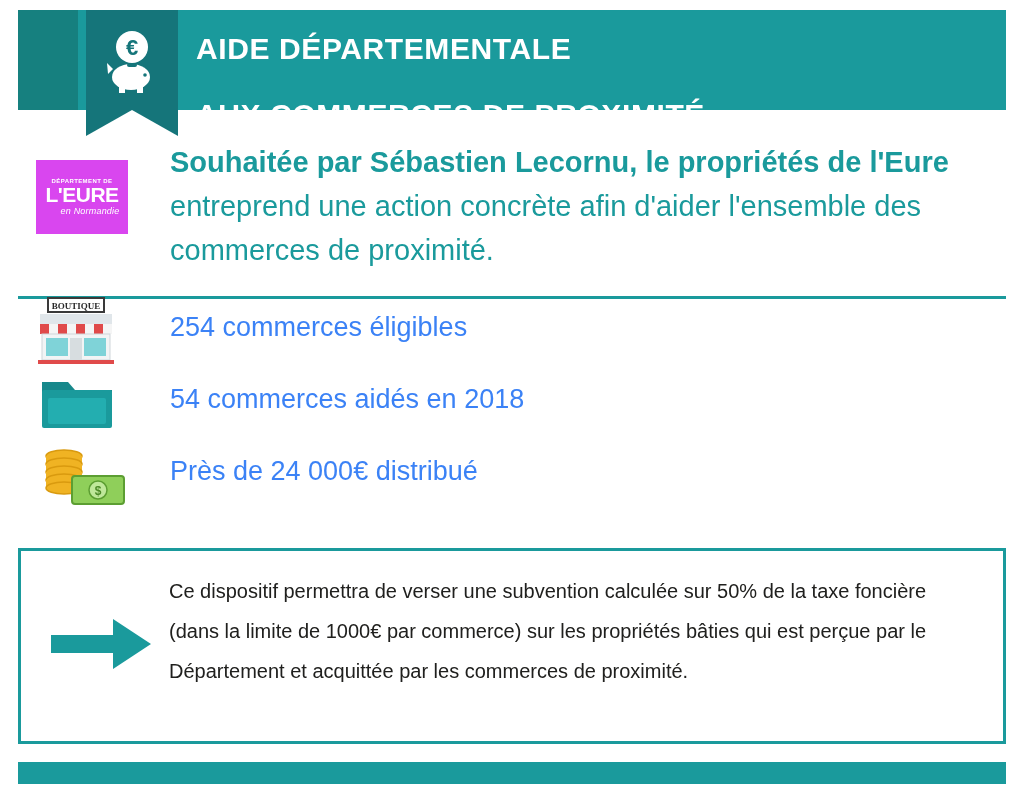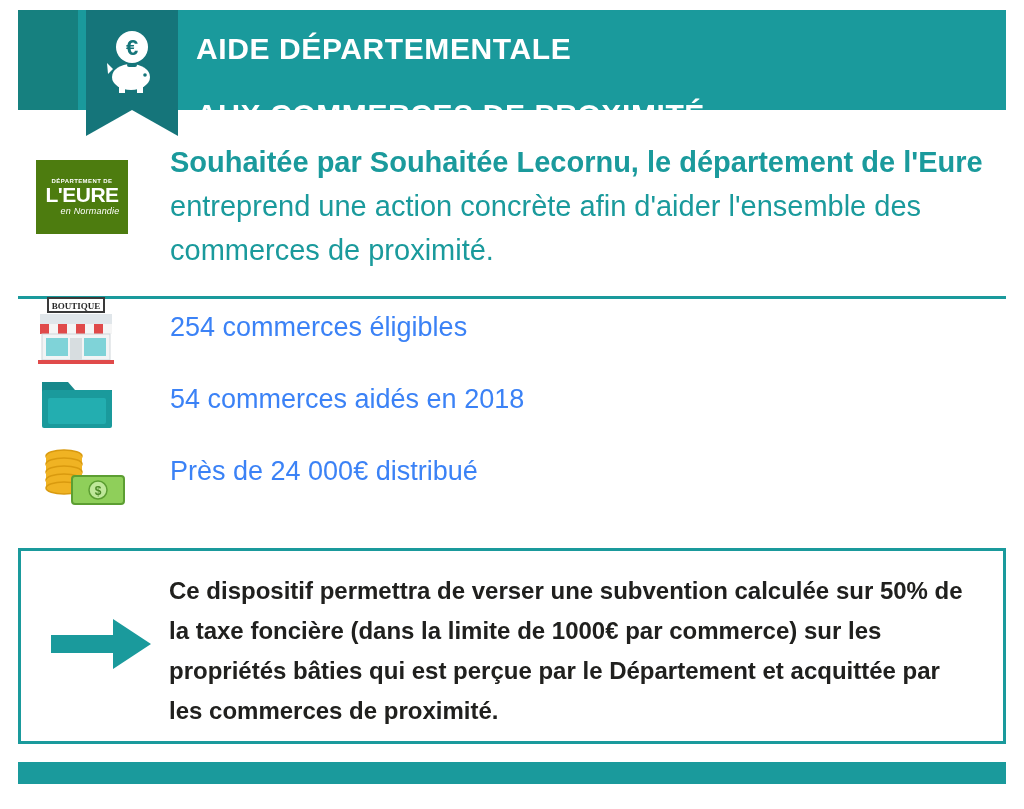--- a/index.html
+++ b/index.html
@@ -92,21 +92,21 @@
     top: 132px;
     width: 988px;
     height: 150px;
   }
   .eure-logo {
     position: absolute;
     left: 18px;
     top: 28px;
     width: 92px;
     height: 74px;
-    background: #4d7c0f;
+    background: #d946ef;
     display: flex;
     flex-direction: column;
     align-items: center;
     justify-content: center;
   }
   .eure-logo .l1 {
     font-size: 6px;
     font-weight: bold;
     color: #ffffff;
     letter-spacing: 0.4px;
@@ -189,22 +189,22 @@
     left: 26px;
     top: 60px;
     width: 108px;
     height: 66px;
   }
   .highlight-text {
     position: absolute;
     left: 148px;
     top: 20px;
     width: 810px;
-    font-size: 24px;
-    font-weight: bold;
+    font-size: 20px;
+    font-weight: normal;
     line-height: 40px;
     color: #20201e;
   }
 
   
   .footer {
     position: absolute;
     left: 18px;
     top: 762px;
     width: 988px;
@@ -238,21 +238,21 @@
     </div>
   </div>
 
   <div class="intro">
     <div class="eure-logo">
       <span class="l1">DÉPARTEMENT DE</span>
       <span class="l2">L'EURE</span>
       <span class="l3">en Normandie</span>
     </div>
     <div class="intro-text">
-      <span class="bold">Souhaitée par Souhaitée Lecornu, le département de l'Eure</span><span> entreprend une action concrète afin d'aider l'ensemble des commerces de proximité.</span>
+      <span class="bold">Souhaitée par Sébastien Lecornu, le propriétés de l'Eure</span><span> entreprend une action concrète afin d'aider l'ensemble des commerces de proximité.</span>
     </div>
   </div>
 
   <div class="divider"></div>
 
   <div class="stats">
 
     <div class="stat-row">
       <svg class="stat-icon" viewBox="0 0 108 72">
         <rect x="16" y="2" width="56" height="14" fill="#ffffff" stroke="#3a3a3a" stroke-width="2"></rect>

